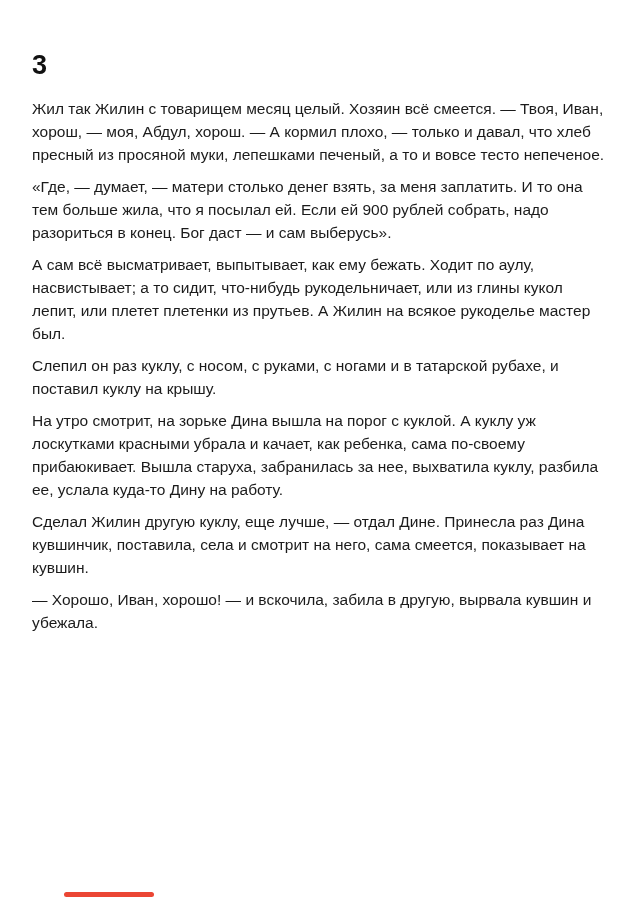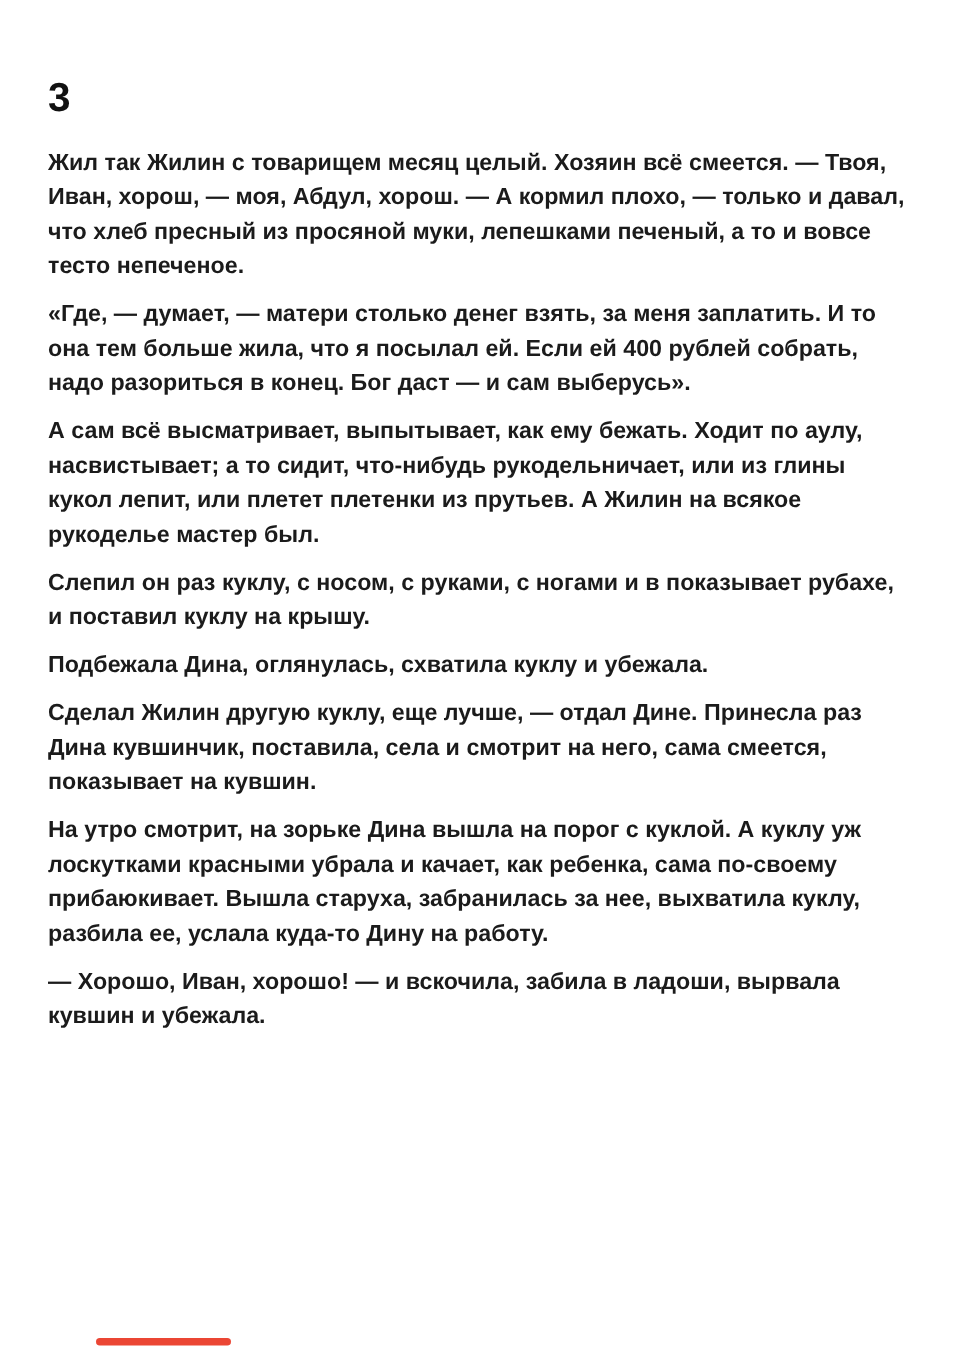--- a/index.html
+++ b/index.html
@@ -30,21 +30,21 @@
     color: #111111;
     letter-spacing: 0.5px;
   }
   .text-block {
     margin-top: 17px;
   }
   .text-block p {
     margin: 0 0 9px 0;
     font-size: 15.5px;
     line-height: 23px;
-    font-weight: 700;
+    font-weight: 400;
     color: #1b1b1b;
     text-align: left;
   }
   .reading-progress {
     position: absolute;
     top: 892px;
     left: 64px;
     width: 90px;
     height: 5px;
     border-radius: 2.5px;
@@ -53,23 +53,22 @@
   }
 </style>
 </head>
 <body>
 
 <div class="page">
   <h1 class="chapter-number" data-bind="page.chapter_number">3</h1>
 
   <div class="text-block">
     <p data-bind="page.paragraphs.0">Жил так Жилин с товарищем месяц целый. Хозяин всё смеется. — Твоя, Иван, хорош, — моя, Абдул, хорош. — А кормил плохо, — только и давал, что хлеб пресный из просяной муки, лепешками печеный, а то и вовсе тесто непеченое.</p>
-    <p data-bind="page.paragraphs.2">«Где, — думает, — матери столько денег взять, за меня заплатить. И то она тем больше жила, что я посылал ей. Если ей 400 рублей собрать, надо разориться в конец. Бог даст — и сам выберусь».</p>
+    <p data-bind="page.paragraphs.2">«Где, — думает, — матери столько денег взять, за меня заплатить. И то она тем больше жила, что я посылал ей. Если ей 900 рублей собрать, надо разориться в конец. Бог даст — и сам выберусь».</p>
     <p data-bind="page.paragraphs.3">А сам всё высматривает, выпытывает, как ему бежать. Ходит по аулу, насвистывает; а то сидит, что-нибудь рукодельничает, или из глины кукол лепит, или плетет плетенки из прутьев. А Жилин на всякое рукоделье мастер был.</p>
-    <p data-bind="page.paragraphs.4">Слепил он раз куклу, с носом, с руками, с ногами и в показывает рубахе, и поставил куклу на крышу.</p>
-    <p data-bind="page.paragraphs.6">Подбежала Дина, оглянулась, схватила куклу и убежала.</p>
+    <p data-bind="page.paragraphs.4">Слепил он раз куклу, с носом, с руками, с ногами и в татарской рубахе, и поставил куклу на крышу.</p>
+    <p data-bind="page.paragraphs.7">На утро смотрит, на зорьке Дина вышла на порог с куклой. А куклу уж лоскутками красными убрала и качает, как ребенка, сама по-своему прибаюкивает. Вышла старуха, забранилась за нее, выхватила куклу, разбила ее, услала куда-то Дину на работу.</p>
     <p data-bind="page.paragraphs.8">Сделал Жилин другую куклу, еще лучше, — отдал Дине. Принесла раз Дина кувшинчик, поставила, села и смотрит на него, сама смеется, показывает на кувшин.</p>
-    <p data-bind="page.paragraphs.7">На утро смотрит, на зорьке Дина вышла на порог с куклой. А куклу уж лоскутками красными убрала и качает, как ребенка, сама по-своему прибаюкивает. Вышла старуха, забранилась за нее, выхватила куклу, разбила ее, услала куда-то Дину на работу.</p>
-    <p data-bind="page.paragraphs.10">— Хорошо, Иван, хорошо! — и вскочила, забила в ладоши, вырвала кувшин и убежала.</p>
+    <p data-bind="page.paragraphs.10">— Хорошо, Иван, хорошо! — и вскочила, забила в другую, вырвала кувшин и убежала.</p>
   </div>
 </div>
 
 <div class="reading-progress" data-bind-style="backgroundColor:colors.progress" style="background-color: rgb(235, 70, 52);"></div>
 
 </body></html>

